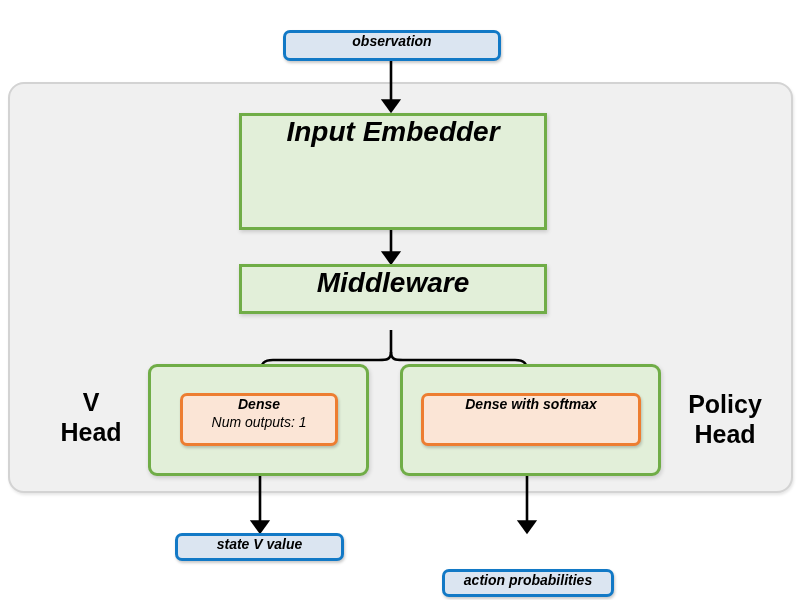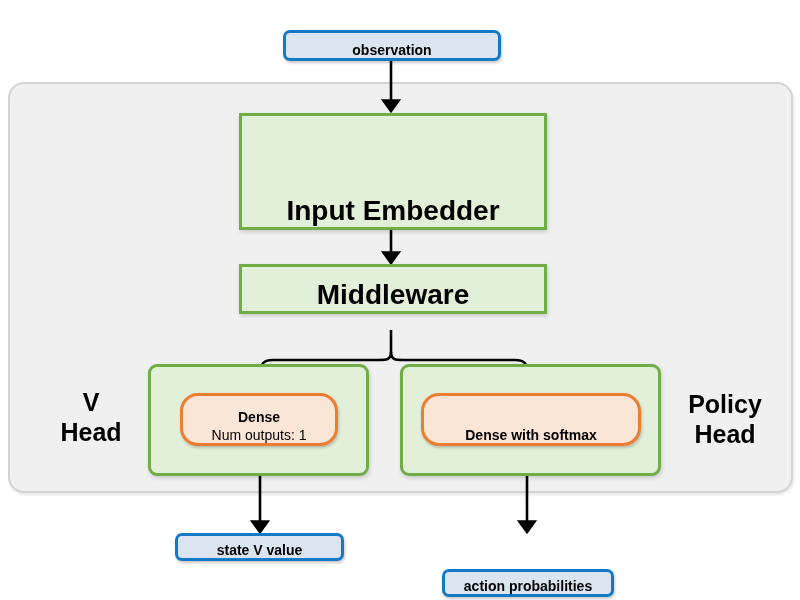--- a/index.html
+++ b/index.html
@@ -16,24 +16,25 @@
     height: 600px;
     background: #ffffff;
     overflow: hidden;
   }
   .node {
     position: absolute;
     box-sizing: border-box;
     display: flex;
     flex-direction: column;
     align-items: center;
-    justify-content: flex-end;
+    justify-content: flex-start;
     text-align: center;
     color: #000000;
     line-height: 1.15;
+    font-style: italic;
   }
   
   .shell {
     position: absolute;
     left: 8px;
     top: 82px;
     width: 785px;
     height: 411px;
     background: #f0f0f0;
     border: 2px solid #d3d3d3;
@@ -65,21 +66,21 @@
   .head-group {
     background: #e2efd9;
     border: 3px solid #70ad47;
     border-radius: 9px;
     box-shadow: 1px 2px 4px rgba(0,0,0,0.16);
   }
   
   .orange-box {
     background: #fbe5d6;
     border: 3px solid #ed7d31;
-    border-radius: 18px;
+    border-radius: 7px;
     box-shadow: 1px 2px 3px rgba(0,0,0,0.20);
   }
   .orange-title {
     font-size: 14px;
     font-weight: bold;
   }
   .orange-sub {
     font-size: 14px;
     font-weight: normal;
     margin-top: 2px;

